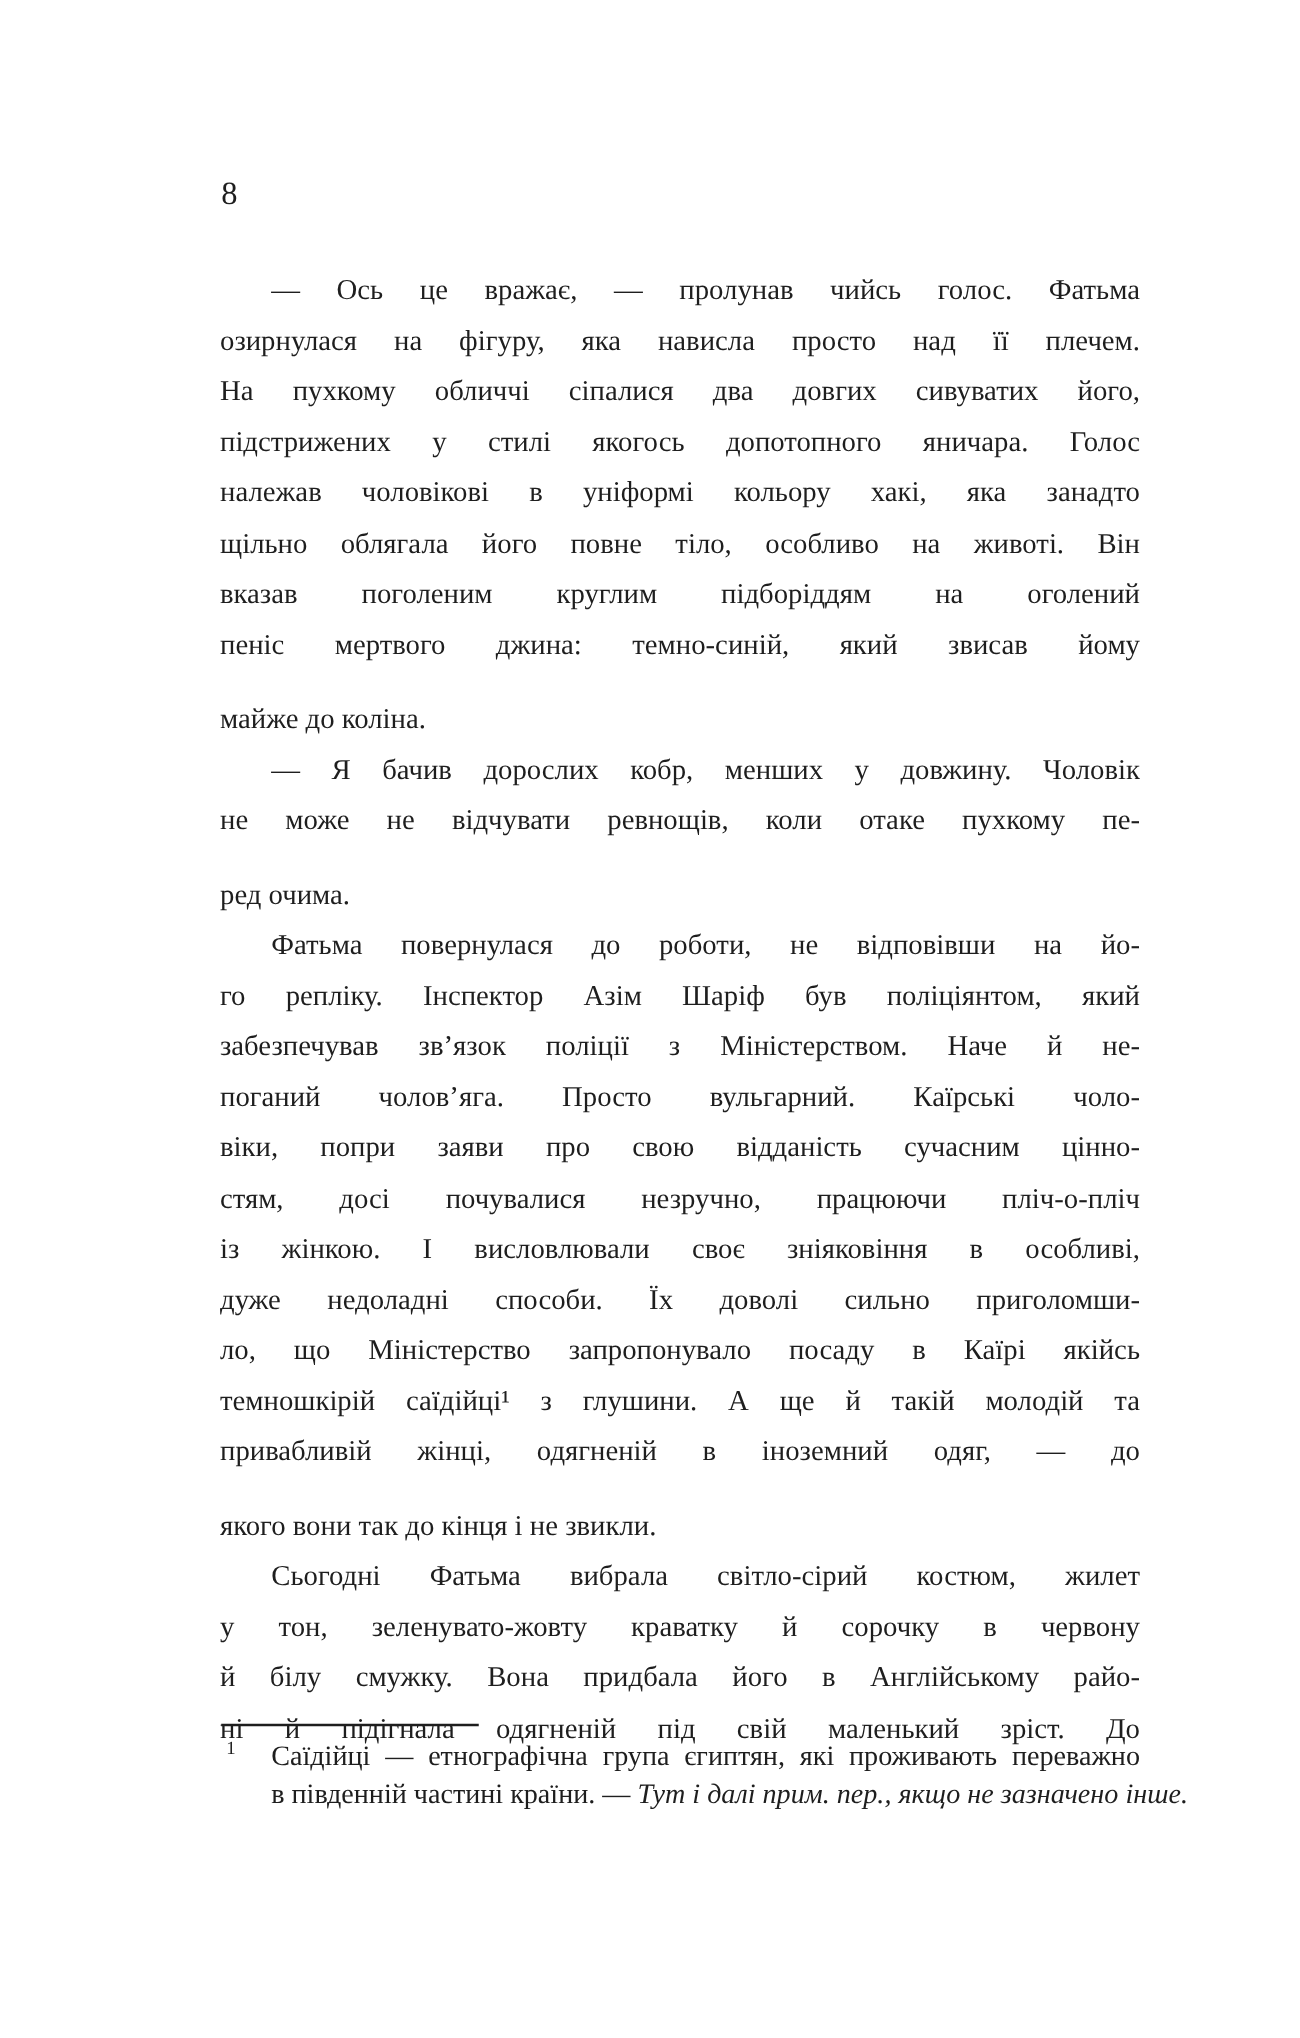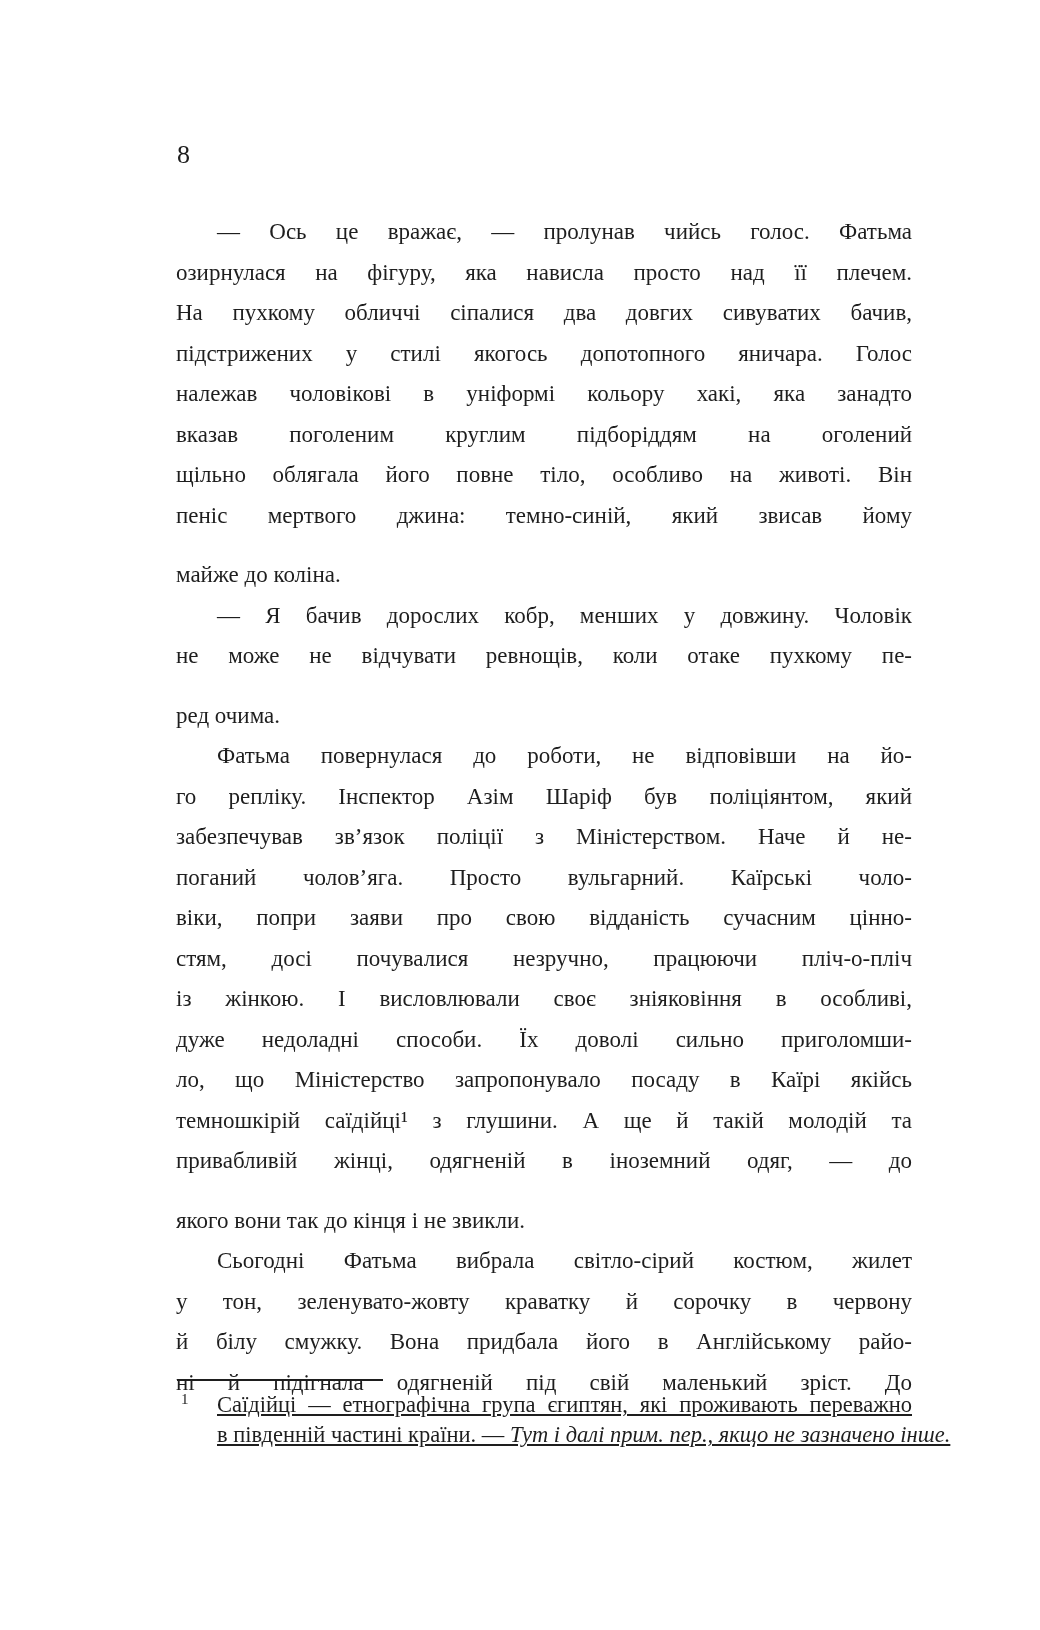--- a/index.html
+++ b/index.html
@@ -54,45 +54,44 @@
     font-size: 15px;
     line-height: 1;
   }
   .footnote {
     position: absolute;
     left: 176px;
     top: 1390px;
     width: 736px;
     font-size: 22.5px;
     line-height: 30px;
-    text-decoration: underline;
   }
   .fline {
     white-space: nowrap;
     text-align: justify;
     text-align-last: justify;
     padding-left: 41px;
   }
   .fline .it { font-style: italic; margin-top: 16px; }
 </style>
 </head>
 <body>
 
 <div class="page">
   <div class="page-number">8</div>
 
   <div class="text-block">
       <div class="para ends">
         <div class="line first">— Ось це вражає, — пролунав чийсь голос. Фатьма</div>
         <div class="line">озирнулася на фігуру, яка нависла просто над її плечем.</div>
-        <div class="line">На пухкому обличчі сіпалися два довгих сивуватих бачив,</div>
+        <div class="line">На пухкому обличчі сіпалися два довгих сивуватих його,</div>
         <div class="line">підстрижених у стилі якогось допотопного яничара. Голос</div>
         <div class="line">належав чоловікові в уніформі кольору хакі, яка занадто</div>
+        <div class="line">щільно облягала його повне тіло, особливо на животі. Він</div>
         <div class="line">вказав поголеним круглим підборіддям на оголений</div>
-        <div class="line">щільно облягала його повне тіло, особливо на животі. Він</div>
         <div class="line">пеніс мертвого джина: темно-синій, який звисав йому</div>
         <div class="line last">майже до коліна.</div>
       </div>
       <div class="para ends">
         <div class="line first">— Я бачив дорослих кобр, менших у довжину. Чоловік</div>
         <div class="line">не може не відчувати ревнощів, коли отаке пухкому пе-</div>
         <div class="line last">ред очима.</div>
       </div>
       <div class="para ends">
         <div class="line first">Фатьма повернулася до роботи, не відповівши на йо-</div>

